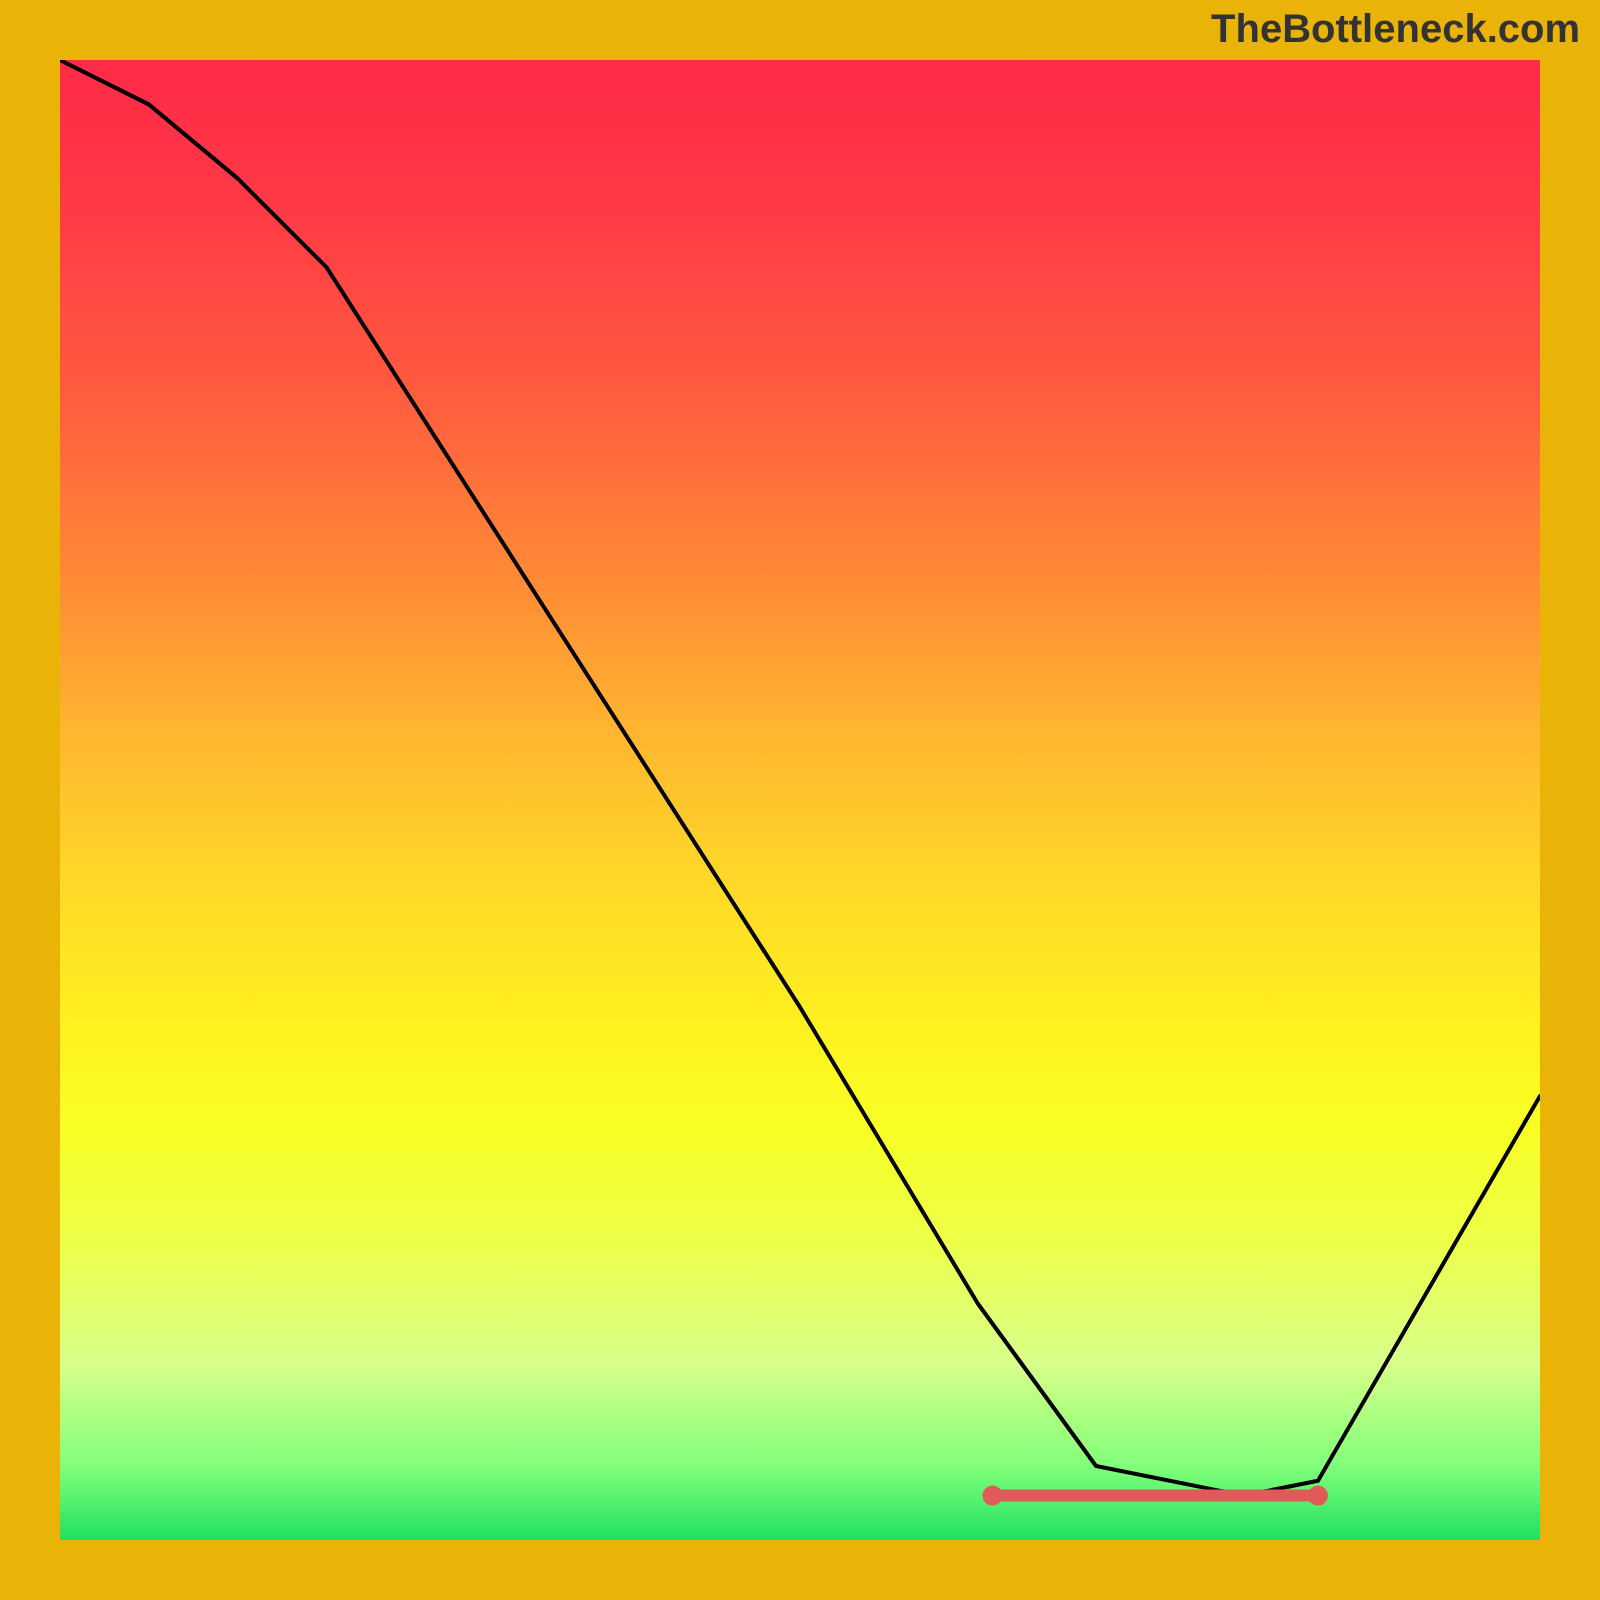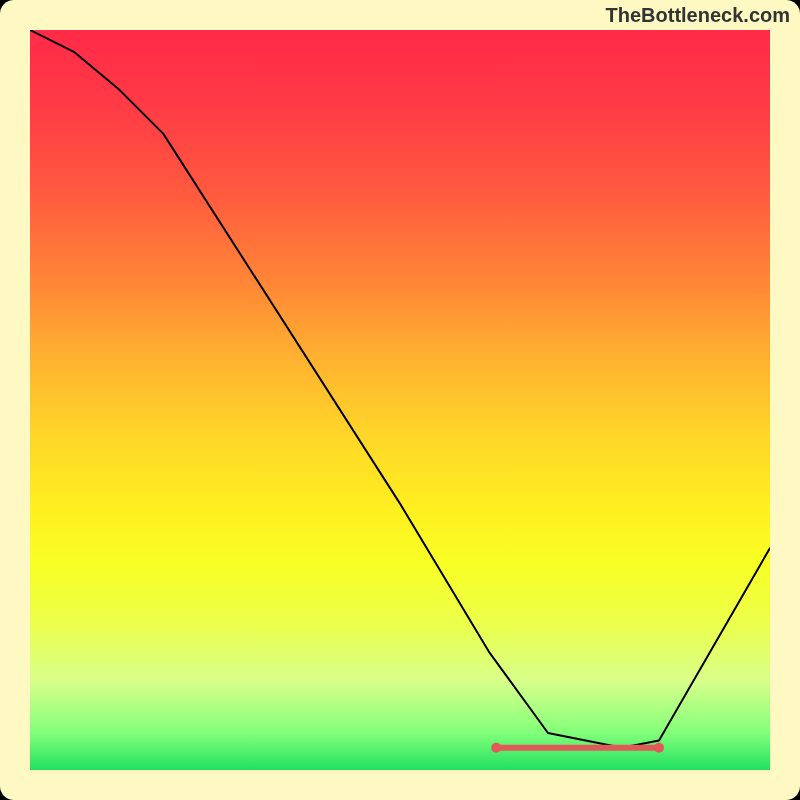--- a/index.html
+++ b/index.html
@@ -8,22 +8,21 @@
     width: 800px;
     height: 800px;
     background: #000;
     font-family: Arial, Helvetica, sans-serif;
     overflow: hidden;
   }
   .wrap {
     position: relative;
     width: 800px;
     height: 800px;
-    background: #fef9c3;
-    border-radius: 14px;
+    background: #eab308;
   }
   .title {
     position: absolute;
     top: 4px;
     right: 10px;
     color: #333;
     font-size: 20px;
     font-weight: bold;
     z-index: 3;
   }

